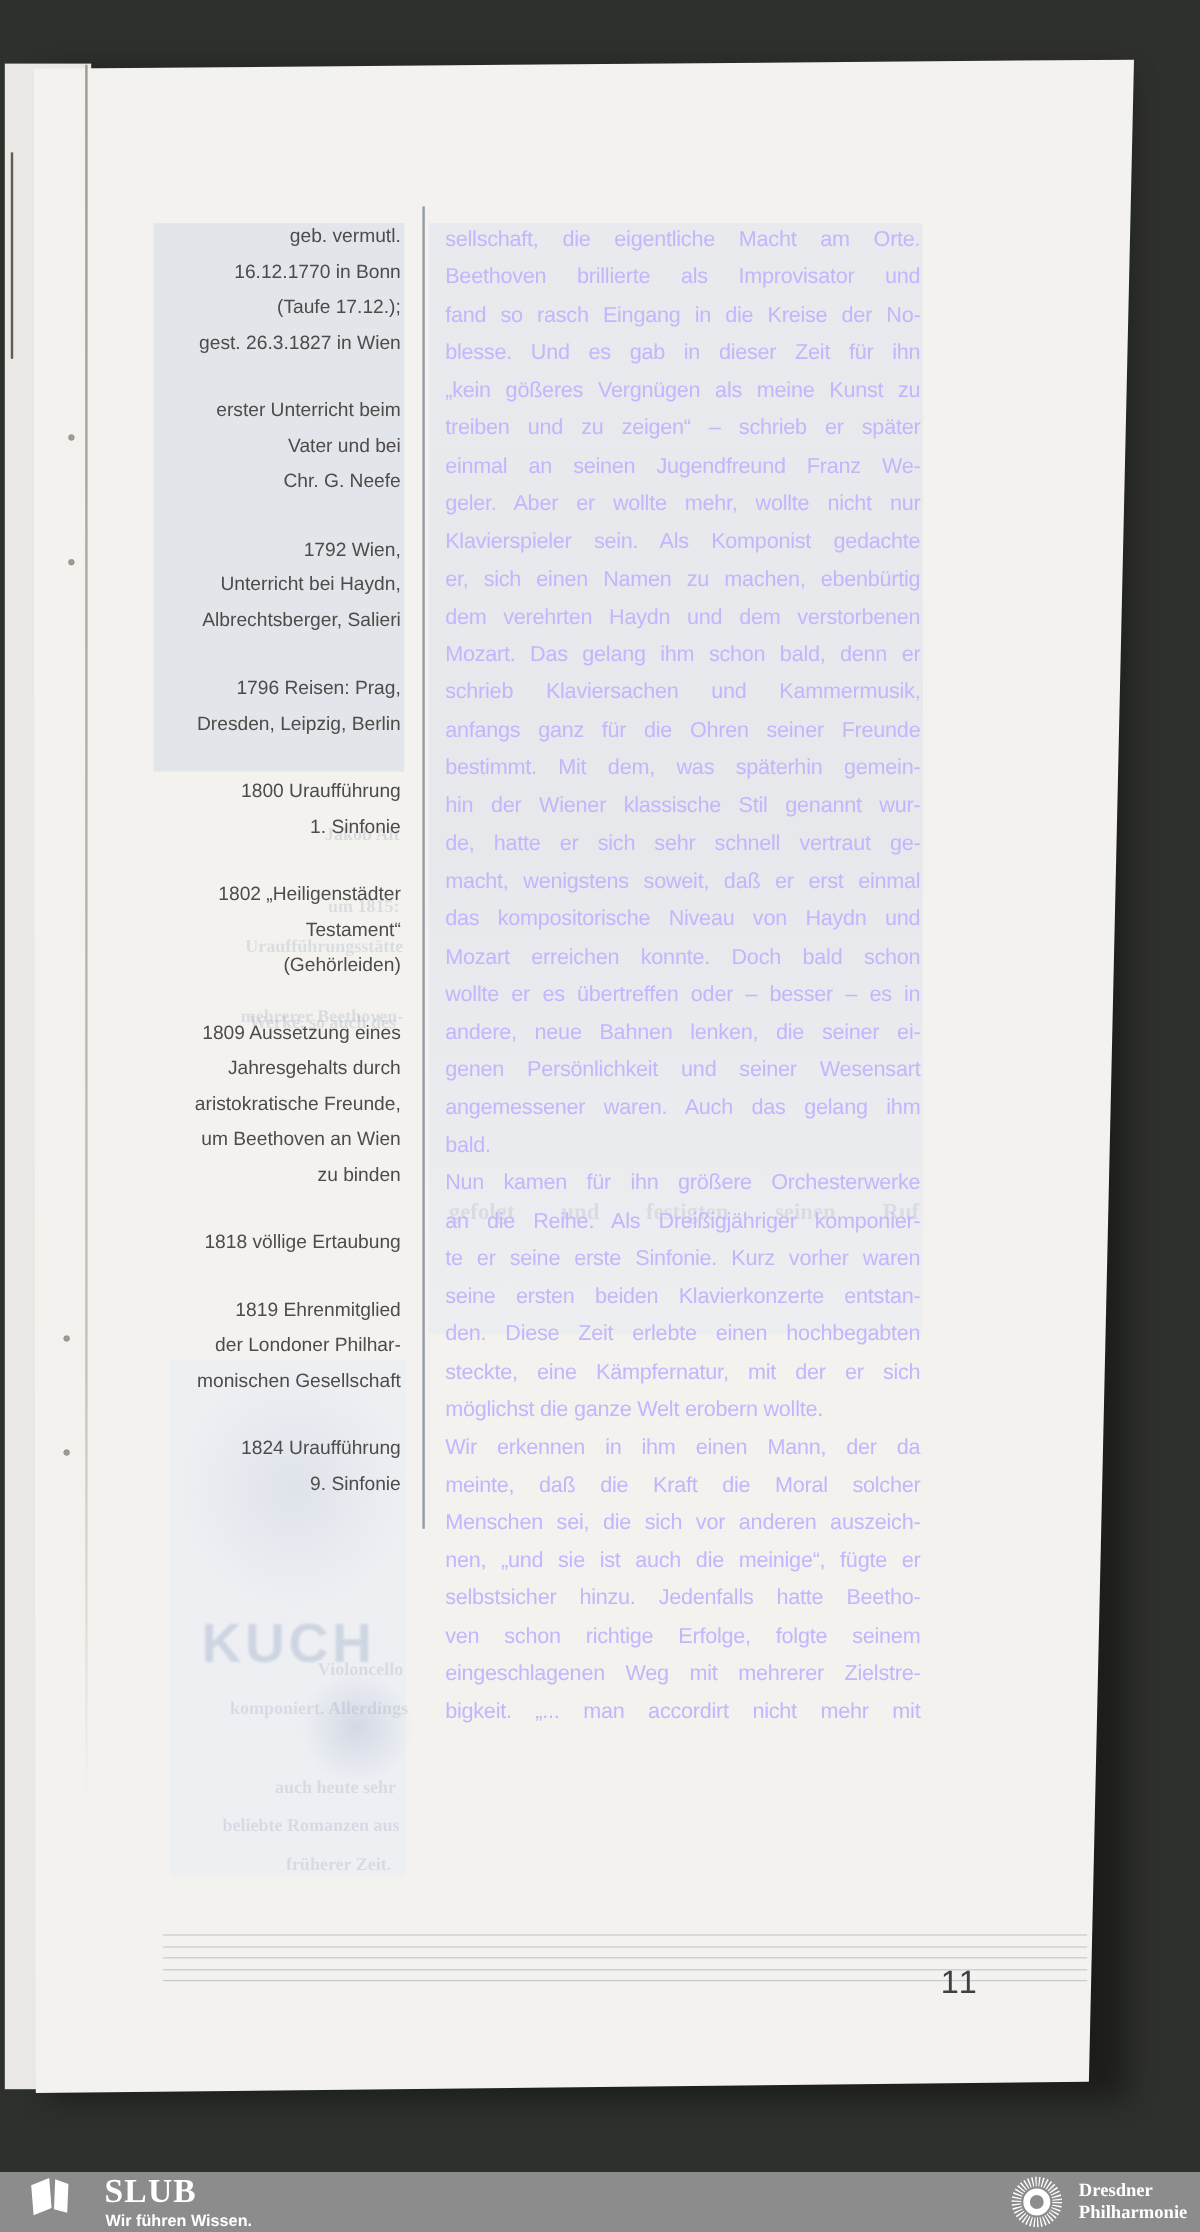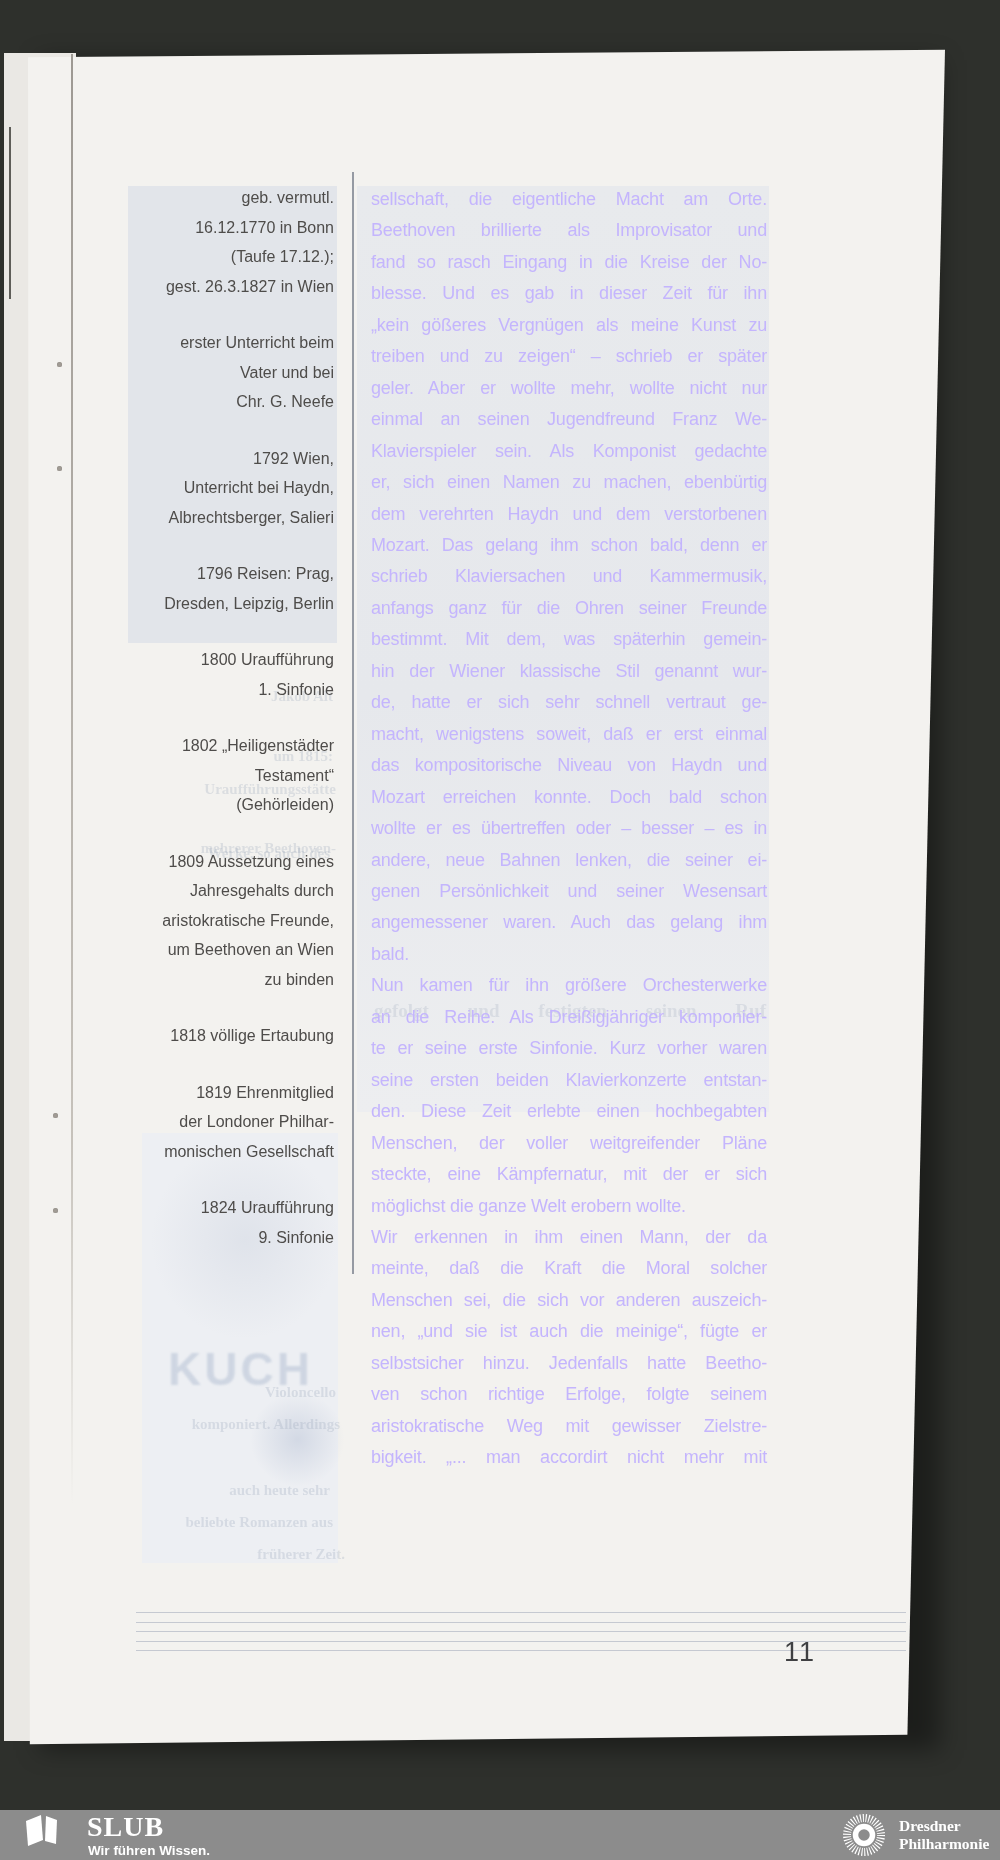--- a/index.html
+++ b/index.html
@@ -92,21 +92,21 @@
     <div class="ghost" style="font-size: 15px; top: 748px; right: 667px;">um 1815:</div>
     <div class="ghost" style="font-size: 15px; top: 781px; right: 664px;">Uraufführungsstätte</div>
     <div class="ghost" style="font-size: 15px; top: 813px; right: 664px; margin-top: 27px;">mehrerer Beethoven-</div>
     <div class="ghost" style="font-size: 15px; top: 845px; right: 670px;">Werke, so auch des</div>
     <div class="ghost ghost-wide" style="font-size: 19px; top: 1000px; left: 374px;">gefolgt und festigten seinen Ruf</div>
     <div class="ghost ghost-big" style="font-size: 46px; top: 1342px; left: 168px;">KUCH</div>
     <div class="ghost" style="font-size: 15px; top: 1384px; right: 664px;">Violoncello</div>
     <div class="ghost" style="font-size: 15px; top: 1416px; right: 660px;">komponiert. Allerdings</div>
     <div class="ghost" style="font-size: 15px; top: 1482px; right: 670px;">auch heute sehr</div>
     <div class="ghost" style="font-size: 15px; top: 1514px; right: 667px; text-align: center;">beliebte Romanzen aus</div>
-    <div class="ghost" style="font-size: 15px; top: 1546px; right: 655px;">früherer Zeit.</div>
+    <div class="ghost" style="font-size: 15px; top: 1546px; right: 674px;">früherer Zeit.</div>
   </div>
 
 <div class="vrule"></div>
 
 <div id="sidebar" class="sidebar">
     <div class="sb-group">
       <div class="sb-line">geb. vermutl.</div>
       <div class="sb-line">16.12.1770 in Bonn</div>
       <div class="sb-line">(Taufe 17.12.);</div>
       <div class="sb-line">gest. 26.3.1827 in Wien</div>
@@ -155,22 +155,22 @@
     </div>
   </div>
 
 <div id="maintext" class="maintext">
     <div class="bline">sellschaft, die eigentliche Macht am Orte.</div>
     <div class="bline">Beethoven brillierte als Improvisator und</div>
     <div class="bline">fand so rasch Eingang in die Kreise der No-</div>
     <div class="bline">blesse. Und es gab in dieser Zeit für ihn</div>
     <div class="bline">„kein gößeres Vergnügen als meine Kunst zu</div>
     <div class="bline">treiben und zu zeigen“ – schrieb er später</div>
+    <div class="bline">einmal an seinen Jugendfreund Franz We-</div>
     <div class="bline">geler. Aber er wollte mehr, wollte nicht nur</div>
-    <div class="bline">einmal an seinen Jugendfreund Franz We-</div>
     <div class="bline">Klavierspieler sein. Als Komponist gedachte</div>
     <div class="bline">er, sich einen Namen zu machen, ebenbürtig</div>
     <div class="bline">dem verehrten Haydn und dem verstorbenen</div>
     <div class="bline">Mozart. Das gelang ihm schon bald, denn er</div>
     <div class="bline">schrieb Klaviersachen und Kammermusik,</div>
     <div class="bline">anfangs ganz für die Ohren seiner Freunde</div>
     <div class="bline">bestimmt. Mit dem, was späterhin gemein-</div>
     <div class="bline">hin der Wiener klassische Stil genannt wur-</div>
     <div class="bline">de, hatte er sich sehr schnell vertraut ge-</div>
     <div class="bline">macht, wenigstens soweit, daß er erst einmal</div>
@@ -179,30 +179,29 @@
     <div class="bline">wollte er es übertreffen oder – besser – es in</div>
     <div class="bline">andere, neue Bahnen lenken, die seiner ei-</div>
     <div class="bline">genen Persönlichkeit und seiner Wesensart</div>
     <div class="bline">angemessener waren. Auch das gelang ihm</div>
     <div class="bline ragged">bald.</div>
     <div class="bline">Nun kamen für ihn größere Orchesterwerke</div>
     <div class="bline">an die Reihe. Als Dreißigjähriger komponier-</div>
     <div class="bline">te er seine erste Sinfonie. Kurz vorher waren</div>
     <div class="bline">seine ersten beiden Klavierkonzerte entstan-</div>
     <div class="bline">den. Diese Zeit erlebte einen hochbegabten</div>
-    <div class="bline">Menschen, der voller weitgreifender Pläne</div>
     <div class="bline">steckte, eine Kämpfernatur, mit der er sich</div>
     <div class="bline ragged">möglichst die ganze Welt erobern wollte.</div>
     <div class="bline">Wir erkennen in ihm einen Mann, der da</div>
     <div class="bline">meinte, daß die Kraft die Moral solcher</div>
     <div class="bline">Menschen sei, die sich vor anderen auszeich-</div>
     <div class="bline">nen, „und sie ist auch die meinige“, fügte er</div>
     <div class="bline">selbstsicher hinzu. Jedenfalls hatte Beetho-</div>
     <div class="bline">ven schon richtige Erfolge, folgte seinem</div>
-    <div class="bline">aristokratische Weg mit gewisser Zielstre-</div>
+    <div class="bline">eingeschlagenen Weg mit mehrerer Zielstre-</div>
     <div class="bline">bigkeit. „... man accordirt nicht mehr mit</div>
   </div>
 
 <div id="staff">
     <div class="staff-line" style="top: 1612px;"></div>
     <div class="staff-line" style="top: 1621.5px;"></div>
     <div class="staff-line" style="top: 1631px;"></div>
     <div class="staff-line" style="top: 1640.5px;"></div>
     <div class="staff-line" style="top: 1650px;"></div>
   </div>

